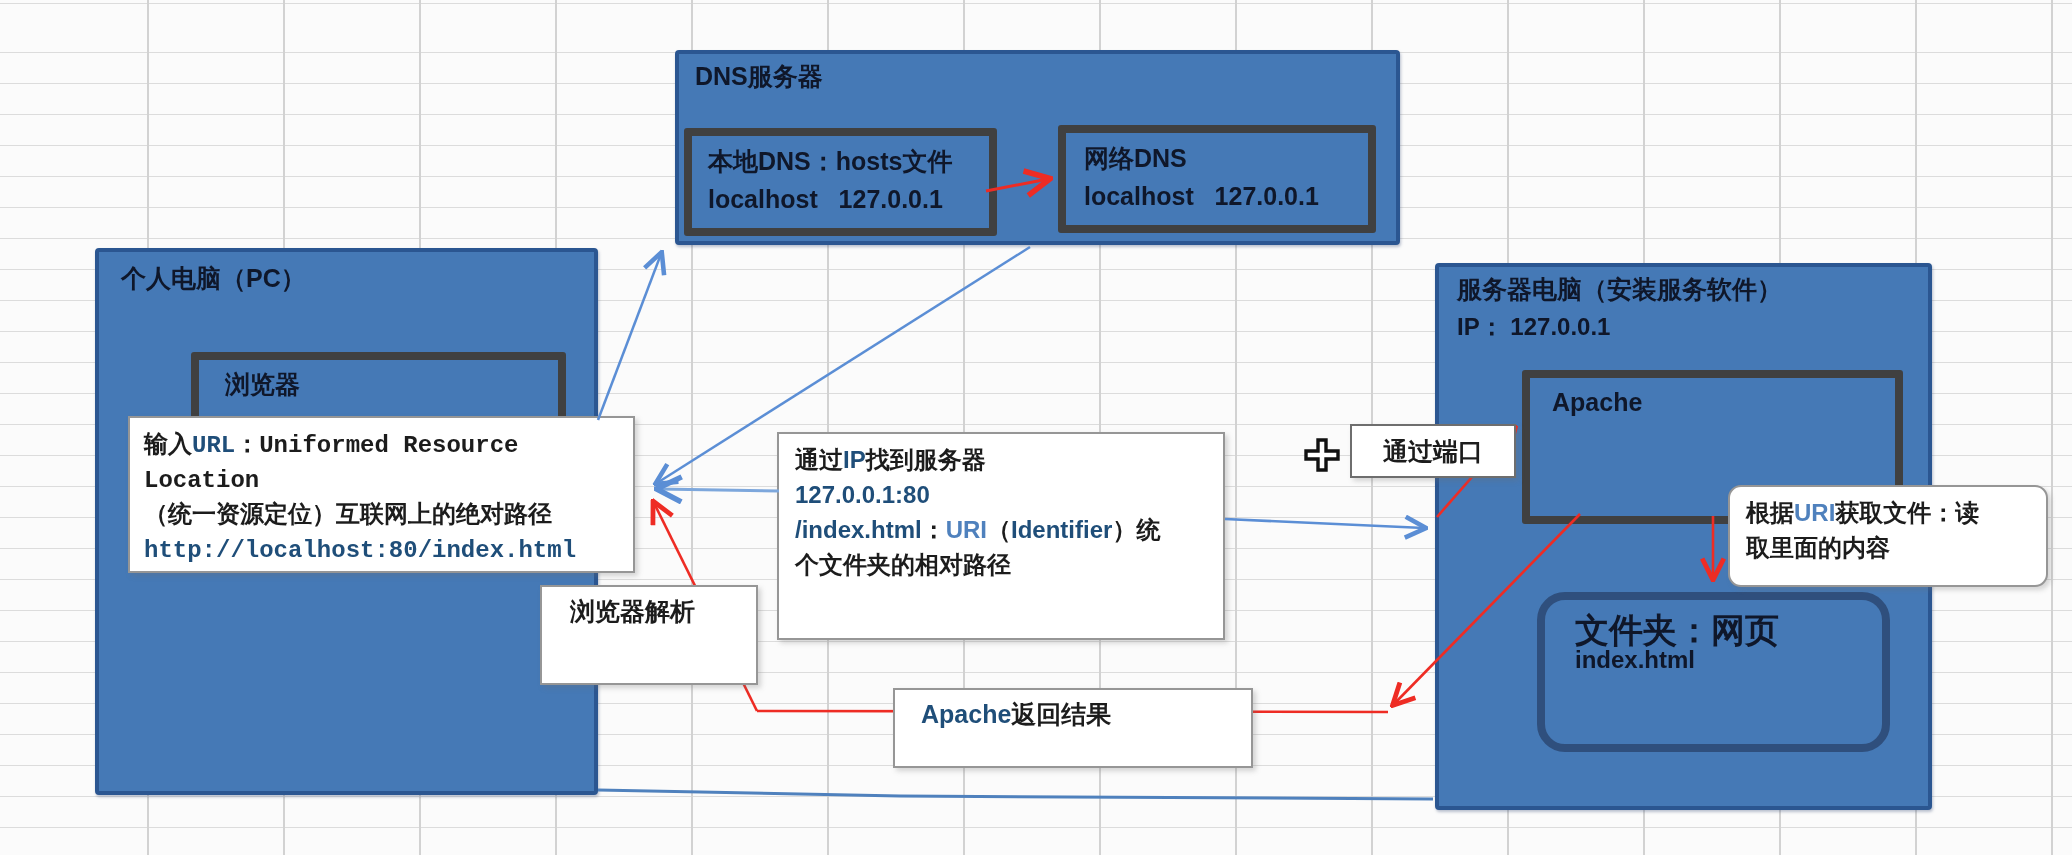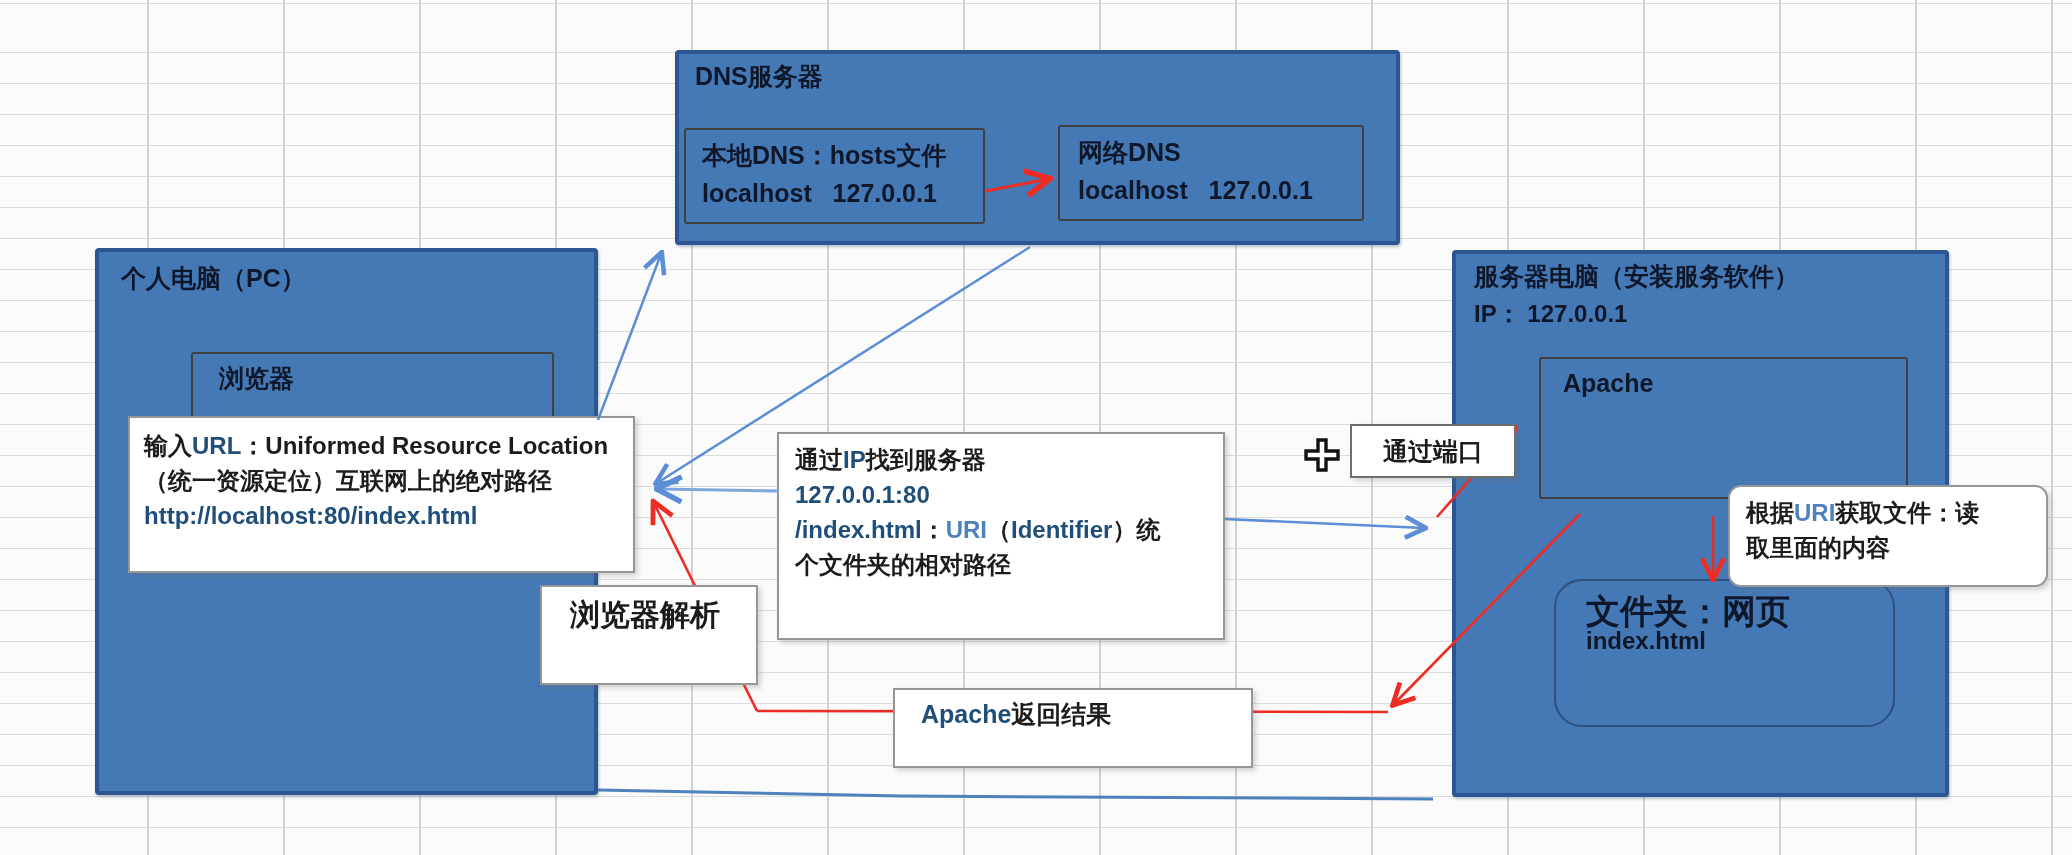--- a/index.html
+++ b/index.html
@@ -14,21 +14,21 @@
     background-image:
       repeating-linear-gradient(to right,transparent 0,transparent 134.5px,#d2d2d2 134.5px,#d2d2d2 136px),
       repeating-linear-gradient(to bottom,transparent 0,transparent 30px,#dcdcdc 30px,#dcdcdc 31px);
     background-position:13px 22px;
   }
   .bluebox{
     position:absolute;background:#4579b6;border:4px solid #2b5691;border-radius:4px;
     box-shadow:1px 2px 3px rgba(60,80,120,.35);
   }
   .innerbox{
-    position:absolute;background:#4579b6;border:2px solid #404040;border-radius:3px;
+    position:absolute;background:#4579b6;border:8px solid #404040;border-radius:3px;
   }
   .whitebox{
     position:absolute;background:#ffffff;border:2px solid #969696;
     box-shadow:3px 3px 5px rgba(110,110,110,.28);
     color:#1c1c1c;
   }
   .bt{color:#0f172a;}
   .lbl{position:absolute;white-space:pre;}
   .tl{white-space:pre-wrap;}
   .c-navy{color:#1f4e79;}
@@ -56,21 +56,21 @@
     <div class="innerbox fs25" style="left:5px;top:74px;width:297px;height:92px;">
       <div class="lbl bt" style="left:16px;top:6px;">本地DNS：hosts文件</div>
       <div class="lbl bt" style="left:16px;top:44px;">localhost   127.0.0.1</div>
     </div>
     <div class="innerbox fs25" style="left:379px;top:71px;width:302px;height:92px;">
       <div class="lbl bt" style="left:18px;top:6px;">网络DNS</div>
       <div class="lbl bt" style="left:18px;top:44px;">localhost   127.0.0.1</div>
     </div>
   </div>
 
-  <div class="bluebox" style="left:1435px;top:250px;width:489px;height:539px;margin-left:17px;">
+  <div class="bluebox" style="left:1435px;top:263px;width:489px;height:539px;">
     <div class="lbl bt" style="left:18px;top:6px;font-size:25px;">服务器电脑（安装服务软件）</div>
     <div class="lbl bt" style="left:18px;top:44px;font-size:24px;">IP： 127.0.0.1</div>
     <div class="innerbox" style="left:83px;top:103px;width:365px;height:138px;">
       <div class="lbl bt" style="left:22px;top:10px;font-size:25px;">Apache</div>
     </div>
     <div class="innerbox" style="left:98px;top:325px;width:337px;height:144px;border-radius:28px;border-color:#2f4f7d;">
       <div class="lbl bt" style="left:30px;top:8px;font-size:34px;">文件夹：网页</div>
       <div class="lbl bt" style="left:30px;top:46px;font-size:24px;">index.html</div>
     </div>
   </div>
@@ -81,39 +81,39 @@
         <path d="M1,1 L11,6 L1,11" fill="none" stroke="#ee2c24" stroke-width="2.2"></path>
       </marker>
     </defs>
     <path d="M1437,517 L1514,429" fill="none" stroke="#ee2c24" stroke-width="2.6" marker-end="url(#mru)"></path>
     <path d="M1580,514 L1394,704" fill="none" stroke="#ee2c24" stroke-width="2.6" marker-end="url(#mru)"></path>
     <path d="M1388,712 L757,711" fill="none" stroke="#ee2c24" stroke-width="2.6"></path>
     <path d="M757,711 L654,503" fill="none" stroke="#ee2c24" stroke-width="2.6" marker-end="url(#mru)"></path>
     <path d="M1713,516 L1713,578" fill="none" stroke="#ee2c24" stroke-width="2.6" marker-end="url(#mru)"></path>
   </svg>
 
-  <div class="whitebox fs24" style="left:128px;top:416px;width:489px;height:143px;padding:10px 0 0 14px;">
+  <div class="whitebox fs24" style="left:128px;top:416px;width:489px;height:143px;padding:10px 0 0 14px;font-family:Liberation Mono, monospace;">
     <div class="tl"><span>输入</span><span class="c-navy">URL</span><span>：Uniformed Resource Location</span></div>
     <div class="tl"><span>（统一资源定位）互联网上的绝对路径</span></div>
     <div class="tl"><span class="c-navy">http://localhost:80/index.html</span></div>
   </div>
 
   <div class="whitebox fs24" style="left:777px;top:432px;width:428px;height:196px;padding:8px 0 0 16px;">
     <div class="tl"><span>通过</span><span class="c-navy">IP</span><span>找到服务器</span></div>
     <div class="tl"><span class="c-navy">127.0.0.1:80</span></div>
     <div class="tl"><span class="c-navy">/index.html</span><span>：</span><span class="c-blue">URI</span><span>（</span><span class="c-navy">Identifier</span><span>）统</span></div>
     <div class="tl"><span>个文件夹的相对路径</span></div>
   </div>
 
   <div class="whitebox" style="left:1350px;top:424px;width:162px;height:50px;border-color:#6e6e6e;display:flex;align-items:center;justify-content:center;">
     <span style="font-size:25px;">通过端口</span>
   </div>
 
   <div class="whitebox" style="left:540px;top:585px;width:186px;height:88px;padding:8px 0 0 28px;">
-    <span style="font-size:30px;">浏览器解析</span>
+    <span style="font-size:25px;">浏览器解析</span>
   </div>
 
   <div class="whitebox" style="left:893px;top:688px;width:330px;height:68px;padding:8px 0 0 26px;">
     <span class="tl" style="font-size:25px;"><span class="c-navy">Apache</span><span>返回结果</span></span>
   </div>
 
   <div class="whitebox fs24" style="left:1728px;top:485px;width:300px;height:90px;padding:8px 0 0 16px;border-radius:13px;">
     <div class="tl"><span>根据</span><span class="c-blue">URI</span><span>获取文件：读</span></div>
     <div class="tl"><span>取里面的内容</span></div>
   </div>

